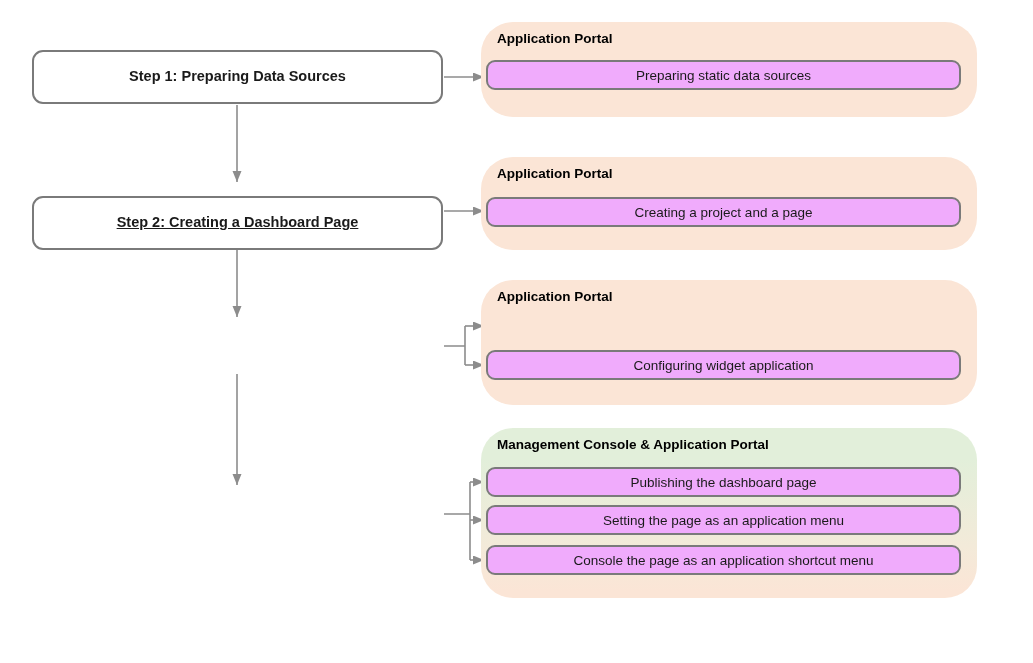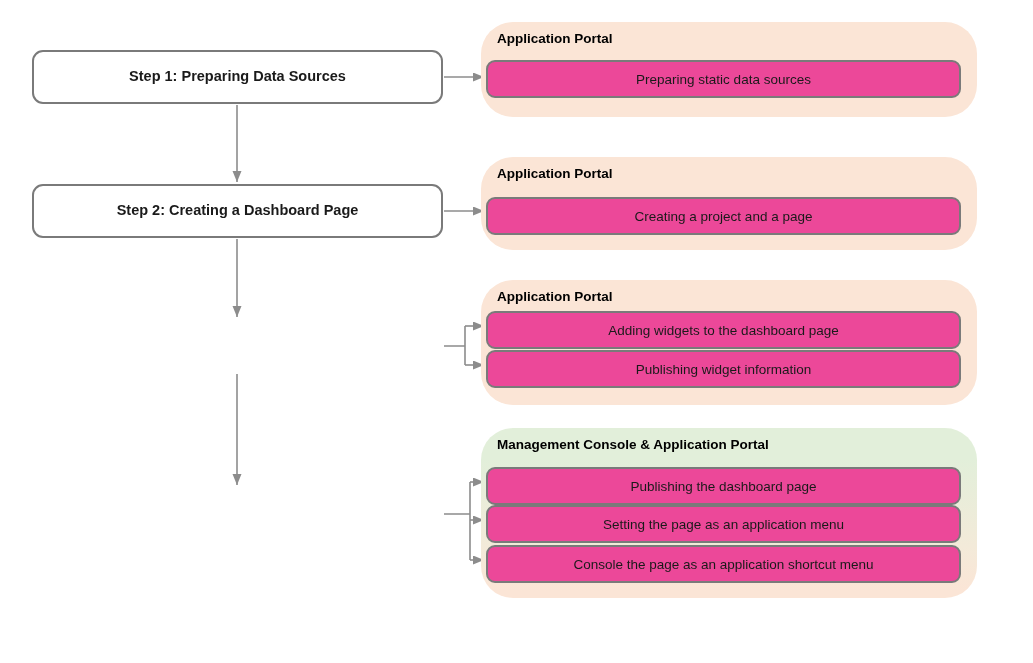--- a/index.html
+++ b/index.html
@@ -24,22 +24,22 @@
     position:absolute;left:481px;width:496px;box-sizing:border-box;
     border-radius:32px;background:var(--panel-peach);
   }
   .panel.gradient{
     background:linear-gradient(180deg,var(--panel-green) 18%, #f3ead9 70%, var(--panel-peach) 96%);
   }
   .panel-title{
     position:absolute;left:16px;top:9px;font-weight:bold;font-size:13.5px;color:#000;
   }
   .flow-item{
-    position:absolute;left:5px;width:475px;height:38px;box-sizing:border-box;
-    background:#ec4899;border:2px solid var(--box-border);border-radius:9px;
+    position:absolute;left:5px;width:475px;height:30px;box-sizing:border-box;
+    background:#f0abfc;border:2px solid var(--box-border);border-radius:9px;
     display:flex;align-items:center;justify-content:center;text-align:center;
     font-size:13.5px;
   }
   svg.connectors{position:absolute;left:0;top:0;width:1033px;height:663px;pointer-events:none;}
   svg.connectors path{stroke:var(--connector);stroke-width:1.6;fill:none;}
 </style>
 </head>
 <body>
 
 <div class="canvas">
@@ -65,38 +65,37 @@
 
     <path d="M444,514 H470 M470,482 V560"></path>
     <path d="M470,482 H484" marker-end="url(#arw)"></path>
     <path d="M470,520 H484" marker-end="url(#arw)"></path>
     <path d="M470,560 H484" marker-end="url(#arw)"></path>
   </svg>
 
   <div class="step-box" style="top:50px;">
     <span>Step 1: Preparing Data Sources</span>
   </div>
-  <div class="step-box" style="top:184px;">
+  <div class="step-box" style="top:196px;text-decoration:underline;">
     <span>Step 2: Creating a Dashboard Page</span>
   </div>
 
   <div class="panel" style="top:22px;height:95px;">
     <div class="panel-title">Application Portal</div>
     <div class="flow-item" style="top:38px;">Preparing static data sources</div>
   </div>
 
   <div class="panel" style="top:157px;height:93px;">
     <div class="panel-title">Application Portal</div>
     <div class="flow-item" style="top:40px;">Creating a project and a page</div>
   </div>
 
   <div class="panel" style="top:280px;height:125px;">
     <div class="panel-title">Application Portal</div>
-    <div class="flow-item" style="top:31px;">Adding widgets to the dashboard page</div>
-    <div class="flow-item" style="top:70px;">Publishing widget information</div>
+    <div class="flow-item" style="top:70px;">Configuring widget application</div>
   </div>
 
   <div class="panel gradient" style="top:428px;height:170px;padding-left:16px;">
     <div class="panel-title">Management Console &amp; Application Portal</div>
     <div class="flow-item" style="top:77px;">Setting the page as an application menu</div>
     <div class="flow-item" style="top:39px;">Publishing the dashboard page</div>
     <div class="flow-item" style="top:117px;">Console the page as an application shortcut menu</div>
   </div>
 
 </div>

